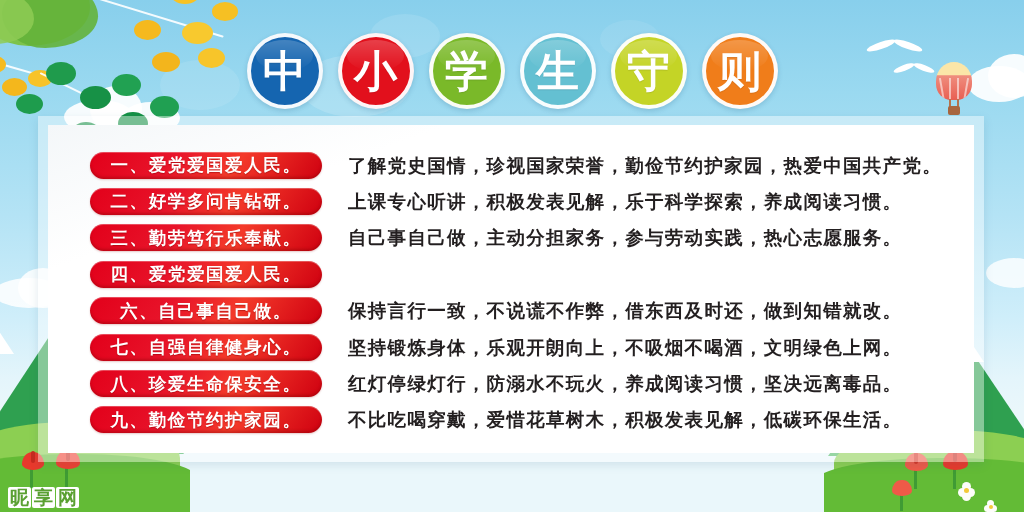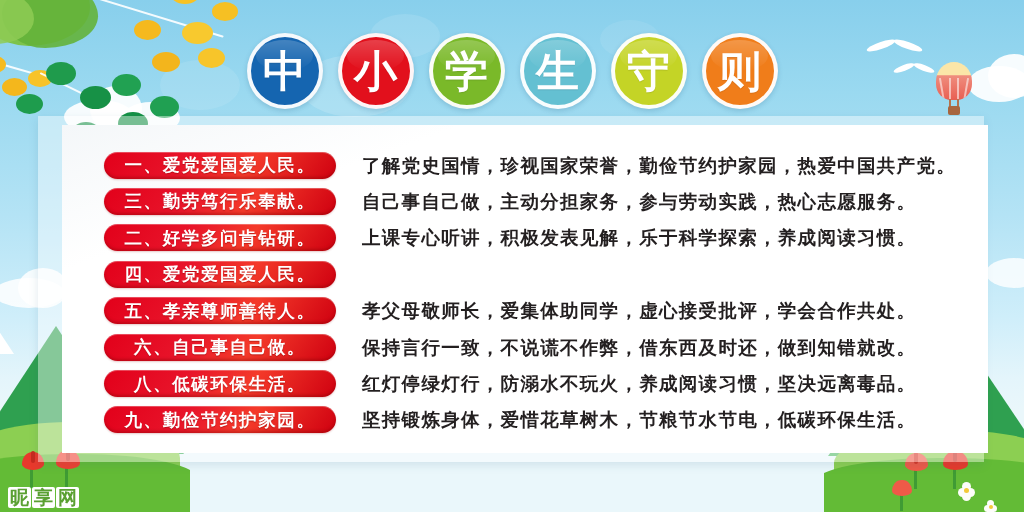--- a/index.html
+++ b/index.html
@@ -81,21 +81,21 @@
 
   
   #board-frame {
     position: absolute; left: 38px; top: 116px;
     width: 946px; height: 346px;
     background: rgba(255,255,255,0.42);
     z-index: 30;
     box-shadow: 0 3px 9px rgba(40,90,120,0.13);
   }
   #board {
-    position: absolute; left: 24px; top: 9px;
+    position: absolute; left: 10px; top: 9px;
     width: 926px; height: 328px;
     background: linear-gradient(160deg,#f4f7f9 0%, #ffffff 22%, #ffffff 100%);
   }
   #rules-list {
     position: absolute; left: 0; top: 0; width: 100%; height: 100%;
     padding: 25px 22px 18px 42px;
     display: flex; flex-direction: column; justify-content: space-between;
   }
   .rule-row { display: flex; align-items: center; height: 30px; }
 
@@ -350,45 +350,45 @@
 
   <div id="board-frame">
     <div id="board">
       <div id="rules-list">
 
         <div class="rule-row">
           <div class="rule-tag">一、爱党爱国爱人民。</div>
           <div class="rule-text">了解党史国情，珍视国家荣誉，勤俭节约护家园，热爱中国共产党。</div>
         </div>
         <div class="rule-row">
+          <div class="rule-tag">二、好学多问肯钻研。</div>
+          <div class="rule-text">上课专心听讲，积极发表见解，乐于科学探索，养成阅读习惯。</div>
+        </div>
+        <div class="rule-row">
           <div class="rule-tag">三、勤劳笃行乐奉献。</div>
           <div class="rule-text">自己事自己做，主动分担家务，参与劳动实践，热心志愿服务。</div>
         </div>
         <div class="rule-row">
-          <div class="rule-tag">二、好学多问肯钻研。</div>
-          <div class="rule-text">上课专心听讲，积极发表见解，乐于科学探索，养成阅读习惯。</div>
-        </div>
-        <div class="rule-row">
           <div class="rule-tag">四、爱党爱国爱人民。</div>
-        </div>
-        <div class="rule-row">
-          <div class="rule-tag">五、孝亲尊师善待人。</div>
-          <div class="rule-text">孝父母敬师长，爱集体助同学，虚心接受批评，学会合作共处。</div>
         </div>
         <div class="rule-row">
           <div class="rule-tag">六、自己事自己做。</div>
           <div class="rule-text">保持言行一致，不说谎不作弊，借东西及时还，做到知错就改。</div>
         </div>
         <div class="rule-row">
-          <div class="rule-tag">八、低碳环保生活。</div>
+          <div class="rule-tag">七、自强自律健身心。</div>
+          <div class="rule-text">坚持锻炼身体，乐观开朗向上，不吸烟不喝酒，文明绿色上网。</div>
+        </div>
+        <div class="rule-row">
+          <div class="rule-tag">八、珍爱生命保安全。</div>
           <div class="rule-text">红灯停绿灯行，防溺水不玩火，养成阅读习惯，坚决远离毒品。</div>
         </div>
         <div class="rule-row">
           <div class="rule-tag">九、勤俭节约护家园。</div>
-          <div class="rule-text">坚持锻炼身体，爱惜花草树木，节粮节水节电，低碳环保生活。</div>
+          <div class="rule-text">不比吃喝穿戴，爱惜花草树木，积极发表见解，低碳环保生活。</div>
         </div>
 
       </div>
     </div>
   </div>
 
   <div id="footer-band">
     <div id="watermark">
       <div id="wm-logo">
         <span class="glyphbox">昵</span>

